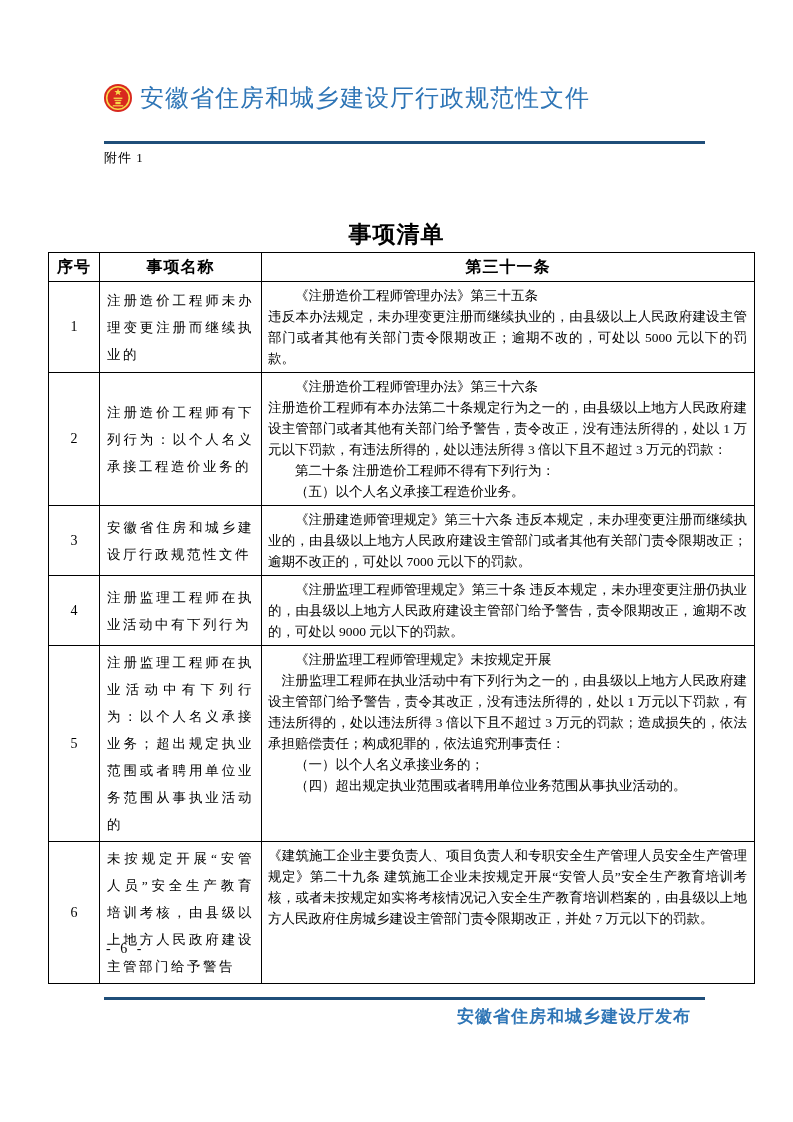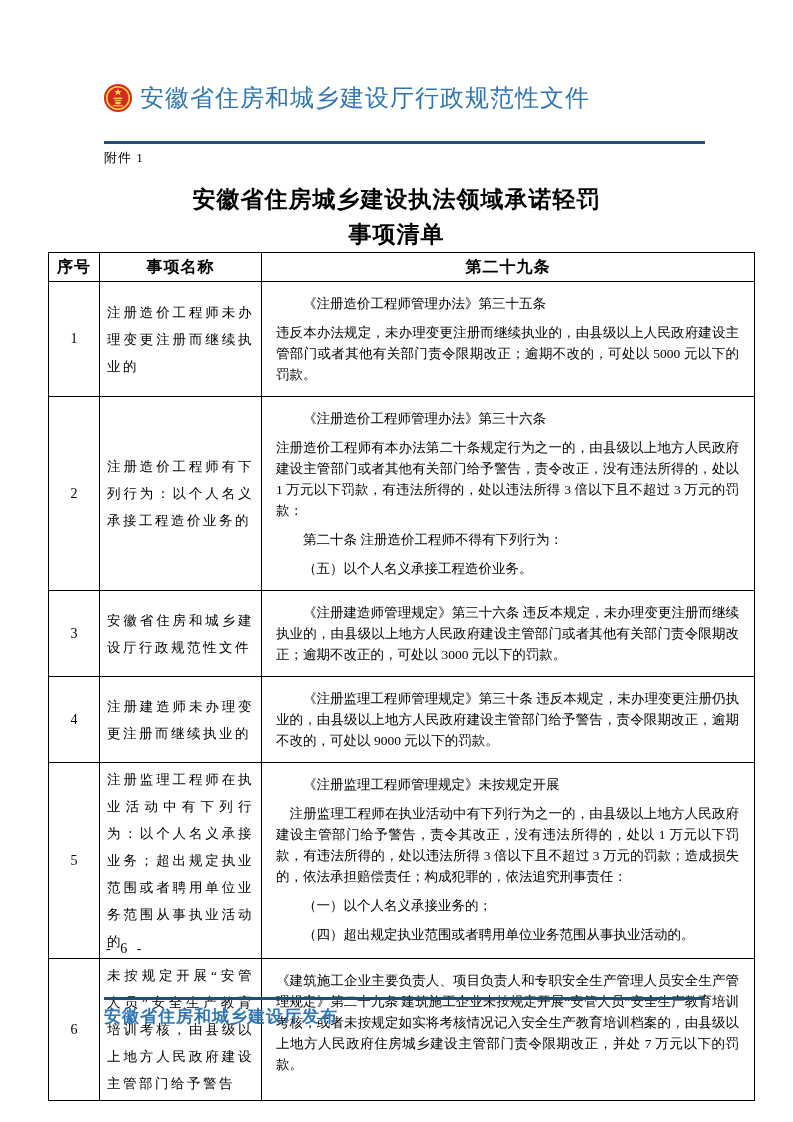--- a/index.html
+++ b/index.html
@@ -54,34 +54,34 @@
     text-align:center; vertical-align:middle; font-size:14px;
   }
   td.col-name{
     vertical-align:middle; padding:3px 7px;
     text-align:justify; letter-spacing:2.5px; line-height:27px;
   }
   td.col-basis{
     vertical-align:top; padding:3px 7px 3px 6px;
     text-align:justify; line-height:21px;
   }
-  td.col-basis p{margin:8px;}
+  td.col-basis p{margin:0;}
   .ind-0{text-indent:0;}
   .ind-1{text-indent:1em;}
   .ind-2{text-indent:2em;}
   
   .page-number{
     position:absolute; top:941px; left:106px;
     font-size:14px; letter-spacing:3px;
   }
   .bottom-rule{top:997px;}
   .publisher{
     position:absolute; top:1005px; left:104px; width:601px;
     box-sizing:border-box; padding-right:14px;
-    text-align:left;
+    text-align:right;
     font-family:"Liberation Sans","DejaVu Sans",sans-serif;
     font-weight:bold; font-size:17px; color:var(--accent,#2e75b6);
     letter-spacing:1px;
   }
 </style>
 </head>
 <body>
 
 <div class="page">
 
@@ -95,33 +95,33 @@
       <rect x="12.4" y="18.8" width="5.2" height="2.4" fill="#f8d84a"></rect>
       <rect x="9.8" y="22.2" width="10.4" height="1.2" fill="#f8d84a"></rect>
     </svg>
     <span class="masthead-title">安徽省住房和城乡建设厅行政规范性文件</span>
   </div>
 
   <div class="rule top-rule"></div>
 
   <div class="attachment">附件 1</div>
 
-  <h1 class="doc-title"><span>安徽省住房城乡建设执法领域承诺轻罚</span><br><span>事项清单</span></h1>
+  <h1 class="doc-title"><br><span>事项清单</span></h1>
 
   <table class="items">
     <colgroup>
       <col class="c-no">
         <col class="c-name">
         <col class="c-basis">
     </colgroup>
     <thead>
       <tr>
         <th>序号</th>
         <th>事项名称</th>
-        <th>第二十九条</th>
+        <th>第三十一条</th>
       </tr>
     </thead>
     <tbody>
         <tr>
           <td class="col-no">1</td>
           <td class="col-name">注册造价工程师未办理变更注册而继续执业的</td>
           <td class="col-basis">
             <p class="ind-2">《注册造价工程师管理办法》第三十五条</p>
             <p class="ind-0">违反本办法规定，未办理变更注册而继续执业的，由县级以上人民政府建设主管部门或者其他有关部门责令限期改正；逾期不改的，可处以 5000 元以下的罚款。</p>
           </td>
@@ -133,26 +133,26 @@
             <p class="ind-2">《注册造价工程师管理办法》第三十六条</p>
             <p class="ind-0">注册造价工程师有本办法第二十条规定行为之一的，由县级以上地方人民政府建设主管部门或者其他有关部门给予警告，责令改正，没有违法所得的，处以 1 万元以下罚款，有违法所得的，处以违法所得 3 倍以下且不超过 3 万元的罚款：</p>
             <p class="ind-2">第二十条 注册造价工程师不得有下列行为：</p>
             <p class="ind-2">（五）以个人名义承接工程造价业务。</p>
           </td>
         </tr>
         <tr>
           <td class="col-no">3</td>
           <td class="col-name">安徽省住房和城乡建设厅行政规范性文件</td>
           <td class="col-basis">
-            <p class="ind-2">《注册建造师管理规定》第三十六条 违反本规定，未办理变更注册而继续执业的，由县级以上地方人民政府建设主管部门或者其他有关部门责令限期改正；逾期不改正的，可处以 3000 元以下的罚款。</p>
+            <p class="ind-2">《注册建造师管理规定》第三十六条 违反本规定，未办理变更注册而继续执业的，由县级以上地方人民政府建设主管部门或者其他有关部门责令限期改正；逾期不改正的，可处以 7000 元以下的罚款。</p>
           </td>
         </tr>
         <tr>
           <td class="col-no">4</td>
-          <td class="col-name">注册建造师未办理变更注册而继续执业的</td>
+          <td class="col-name">注册监理工程师在执业活动中有下列行为</td>
           <td class="col-basis">
             <p class="ind-2">《注册监理工程师管理规定》第三十条 违反本规定，未办理变更注册仍执业的，由县级以上地方人民政府建设主管部门给予警告，责令限期改正，逾期不改的，可处以 9000 元以下的罚款。</p>
           </td>
         </tr>
         <tr>
           <td class="col-no">5</td>
           <td class="col-name">注册监理工程师在执业活动中有下列行为：以个人名义承接业务；超出规定执业范围或者聘用单位业务范围从事执业活动的</td>
           <td class="col-basis">
             <p class="ind-2">《注册监理工程师管理规定》未按规定开展</p>
             <p class="ind-1">注册监理工程师在执业活动中有下列行为之一的，由县级以上地方人民政府建设主管部门给予警告，责令其改正，没有违法所得的，处以 1 万元以下罚款，有违法所得的，处以违法所得 3 倍以下且不超过 3 万元的罚款；造成损失的，依法承担赔偿责任；构成犯罪的，依法追究刑事责任：</p>

